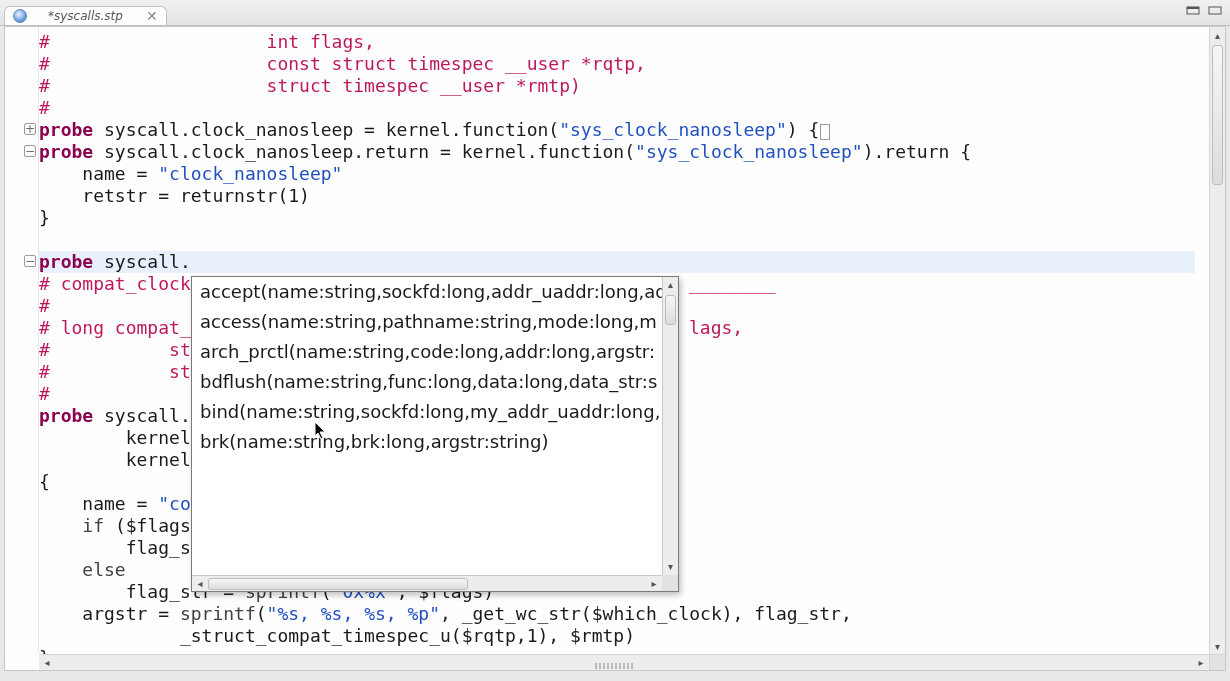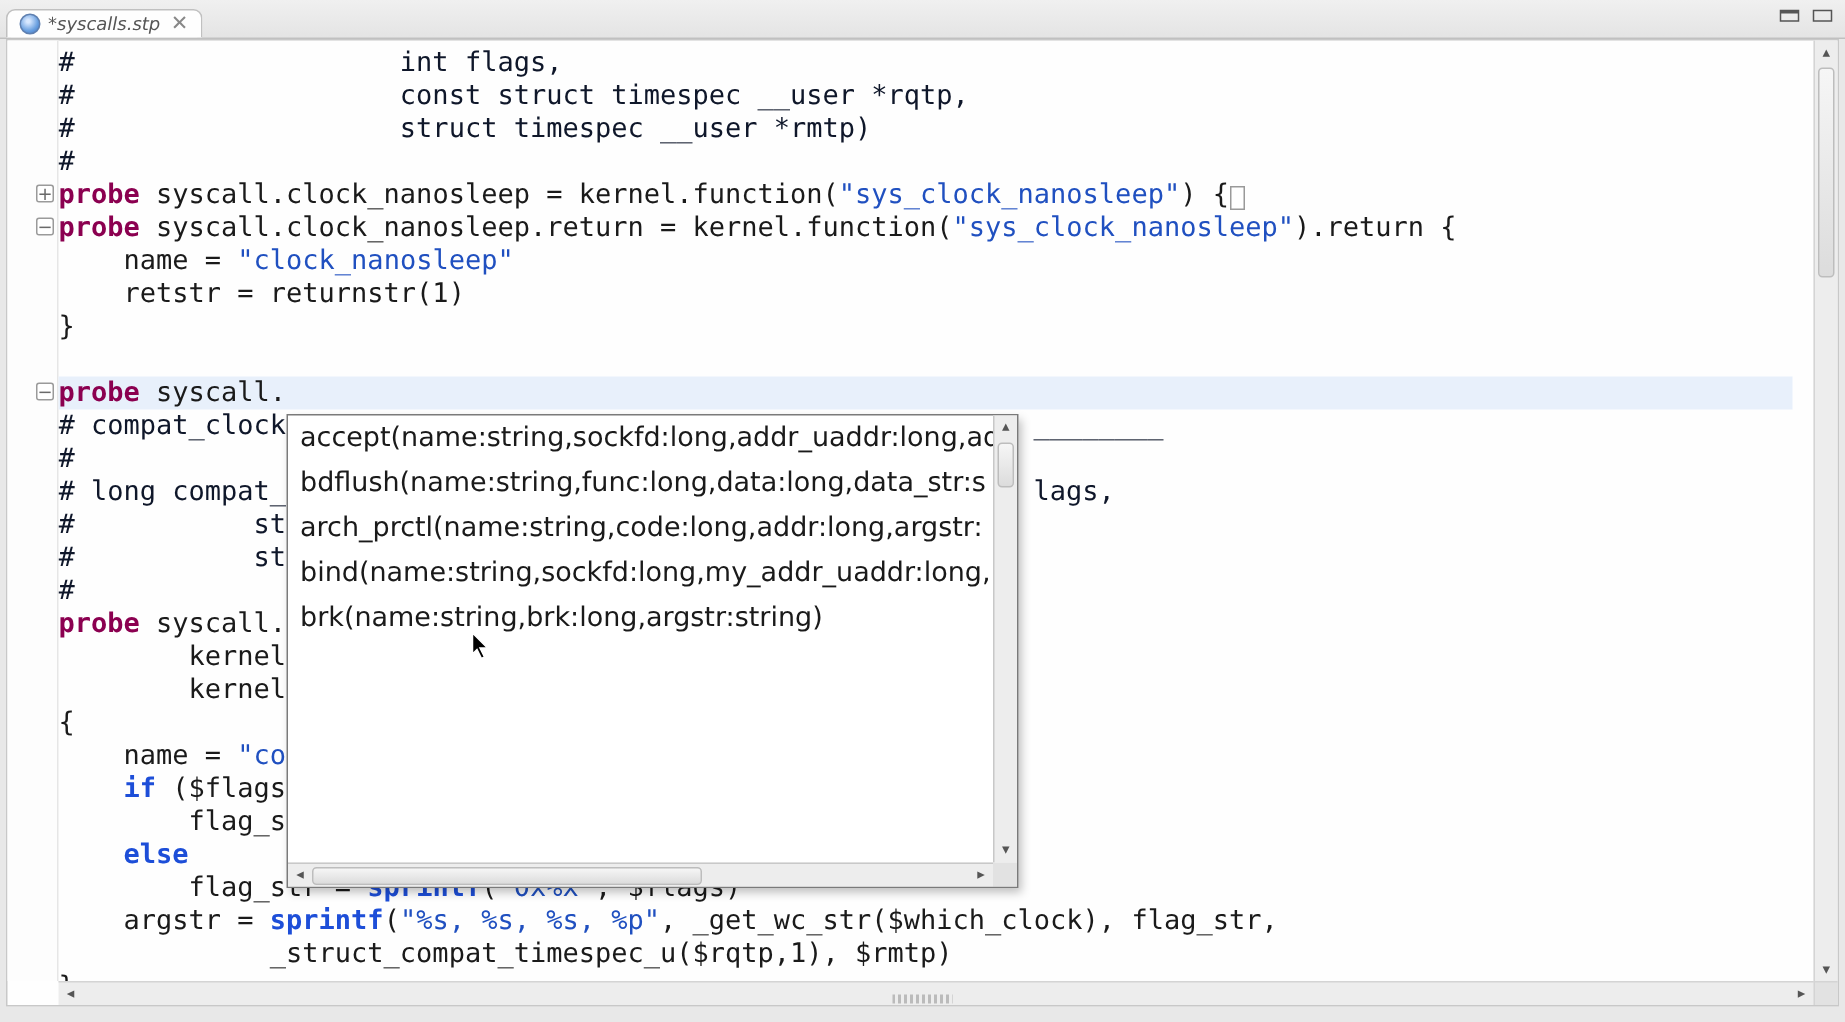--- a/index.html
+++ b/index.html
@@ -23,21 +23,21 @@
   height: 26px;
   display: flex;
   align-items: flex-end;
   background: linear-gradient(#f0f0f0, #e4e4e4);
   border-bottom: 1px solid #c0c0c0;
   position: relative;
 }
 .tab {
   display: flex;
   align-items: center;
-  gap: 5px;
+  gap: 21px;
   height: 19px;
   padding: 0 6px 0 8px;
   margin-left: 4px;
   background: #fefefe;
   border: 1px solid #c0c0c0;
   border-bottom: none;
   border-radius: 6px 6px 0 0;
   font-size: 12px;
   color: #555;
   font-style: italic;
@@ -89,23 +89,23 @@
   right: 30px;
   bottom: 16px;
   font-family: "DejaVu Sans Mono", "Liberation Mono", monospace;
   font-size: 18px;
   line-height: 22px;
   white-space: pre;
   color: #1a1a1a;
   overflow: hidden;
 }
 .kw { color: #8b0050; font-weight: bold; margin-top: 41px; }
-.kw2 { color: #1d4ed8; font-weight: bold; }
+.kw2 { color: #404040; font-weight: normal; }
 .str { color: #2050c0; }
-.cm { color: #0f172a; }
+.cm { color: #be185d; }
 .hl-line {
   position: absolute;
   left: 34px;
   right: 30px;
   height: 22px;
   background: #e8f0fb;
 }
 .vscroll {
   position: absolute;
   right: 0; top: 0; bottom: 16px;
@@ -230,22 +230,23 @@
     <div id="folds">
         <div class="fold plus" style="top: 96px;">+</div>
         <div class="fold minus" style="top: 118px;">−</div>
         <div class="fold minus" style="top: 228px;">−</div>
       </div>
   </div>
 
   <div class="ac">
     <div class="ac-list" id="ac-list">
         <div class="ac-item">accept(name:string,sockfd:long,addr_uaddr:long,ad</div>
+        <div class="ac-item">access(name:string,pathname:string,mode:long,m</div>
+        <div class="ac-item">arch_prctl(name:string,code:long,addr:long,argstr:</div>
         <div class="ac-item">bdflush(name:string,func:long,data:long,data_str:s</div>
-        <div class="ac-item">arch_prctl(name:string,code:long,addr:long,argstr:</div>
         <div class="ac-item">bind(name:string,sockfd:long,my_addr_uaddr:long,</div>
         <div class="ac-item">brk(name:string,brk:long,argstr:string)</div>
       </div>
     <div class="ac-vscroll">
       <div class="arrow">▴</div>
       <div class="thumb"></div>
       <div class="arrow" style="position:absolute;bottom:0;left:0;right:0">▾</div>
     </div>
     <div class="ac-hscroll">
       <div class="arrow">◂</div>

